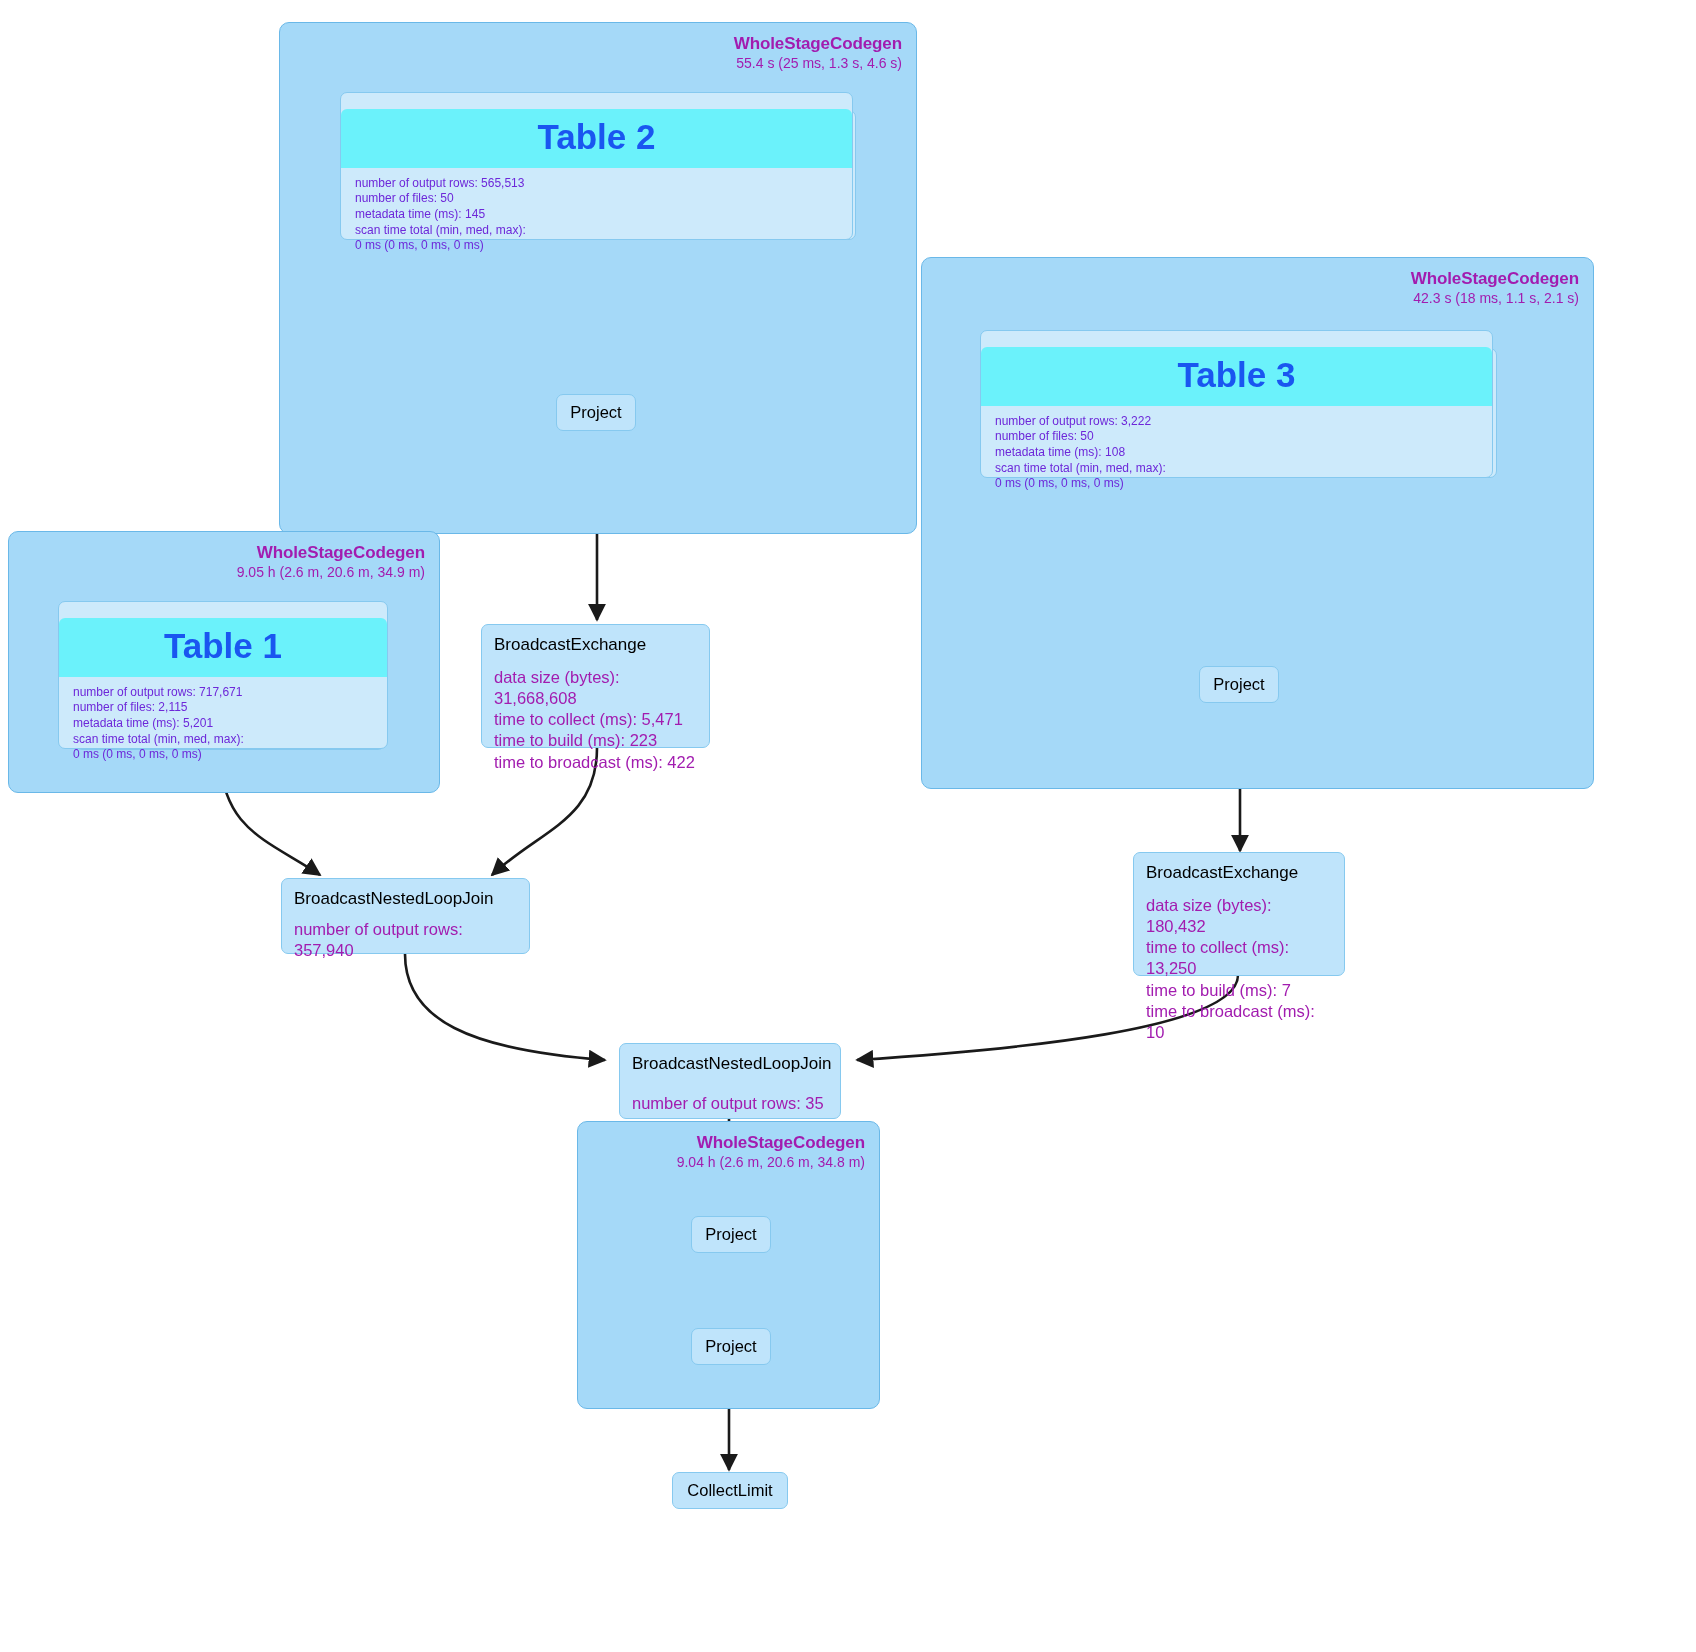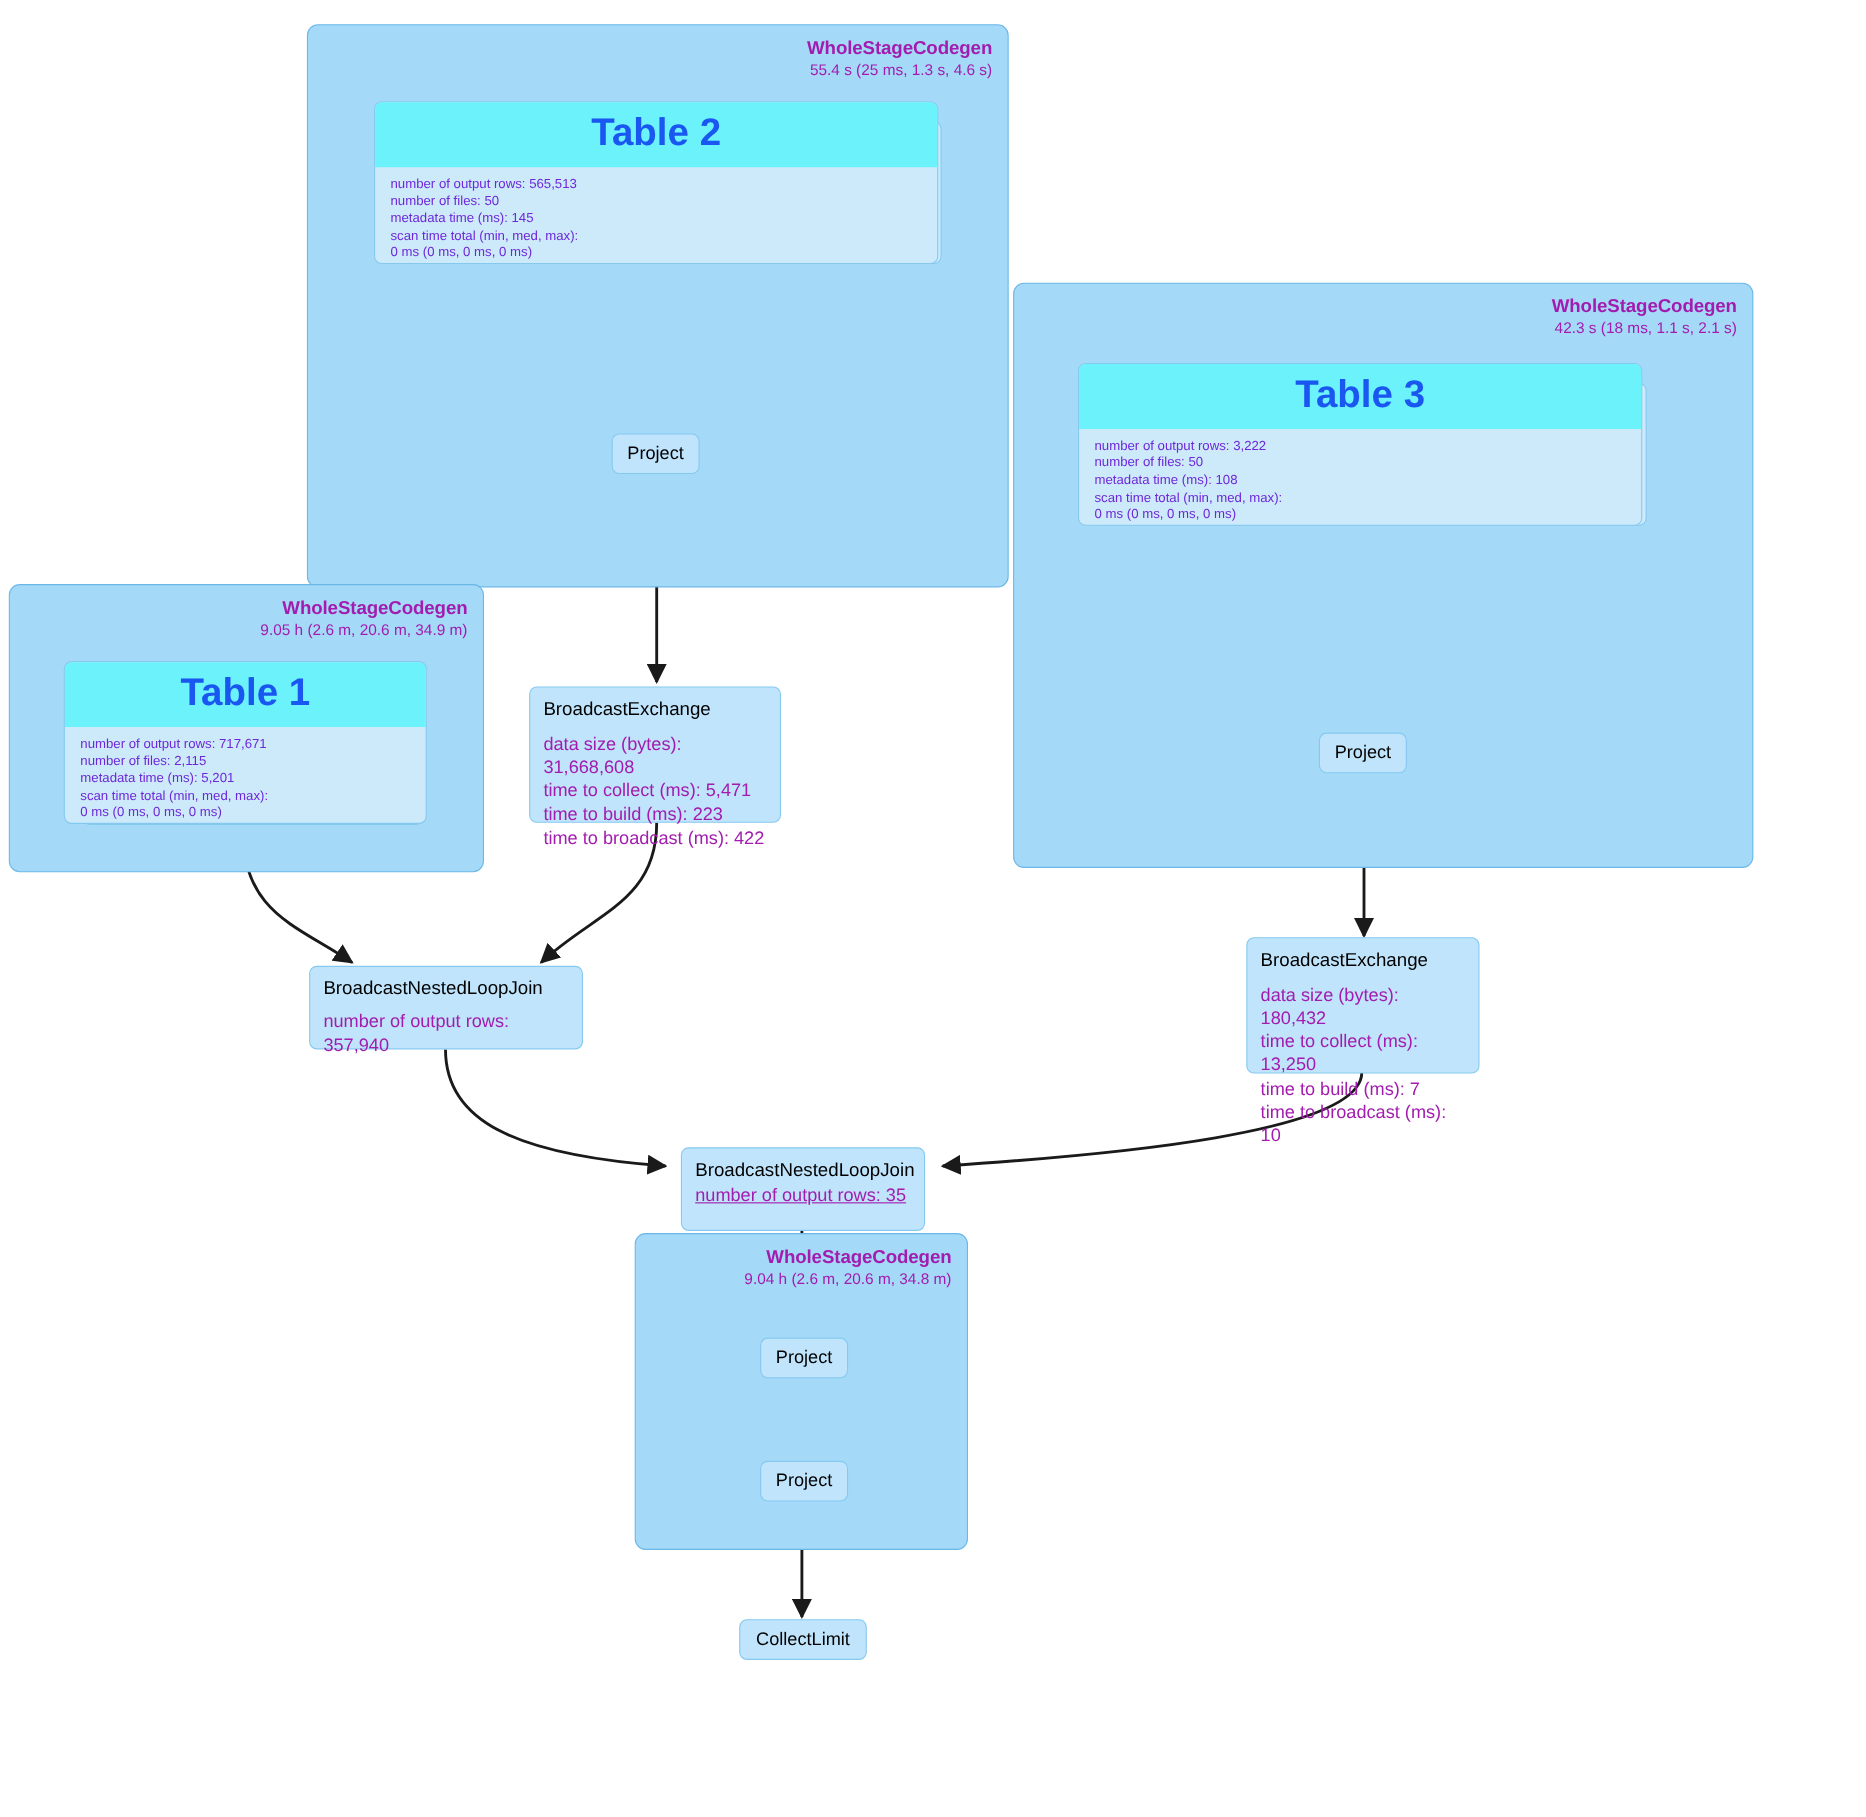--- a/index.html
+++ b/index.html
@@ -99,20 +99,21 @@
     color: #1a56f0;
     font-weight: bold;
     font-size: 35px;
     text-align: center;
     line-height: 1.28;
     padding: 6px 0 8px 0;
     border-top-left-radius: 6px;
     border-top-right-radius: 6px;
     position: relative;
     z-index: 2;
+    margin-top: 16px;
   }
   .scan-body {
     font-size: 12px;
     color: #6d28d9;
     line-height: 1.30;
     white-space: pre-line;
     padding: 8px 0 10px 14px;
   }
   
   .scan-under {
@@ -236,21 +237,21 @@
 time to broadcast (ms): 10</div>
   </div>
 
   <div class="node" style="left:281px; top:878px; width:249px; height:76px;">
     <div class="title">BroadcastNestedLoopJoin</div>
     <div class="metrics" style="margin-top:9px;">number of output rows: 357,940</div>
   </div>
 
   <div class="node" style="left:619px; top:1043px; width:222px; height:76px;">
     <div class="title">BroadcastNestedLoopJoin</div>
-    <div class="metrics" style="margin-top:2px;text-decoration:underline;">number of output rows: 35</div>
+    <div class="metrics" style="margin-top:18px;">number of output rows: 35</div>
   </div>
 
   <div class="cluster" style="left:577px; top:1121px; width:303px; height:288px;">
     <div class="cluster-label">
       <span class="ttl">WholeStageCodegen</span>
       <span class="sub">9.04 h (2.6 m, 20.6 m, 34.8 m)</span>
     </div>
   </div>
 
   <div class="node compact" style="left:691px; top:1216px; width:80px; height:37px;">

